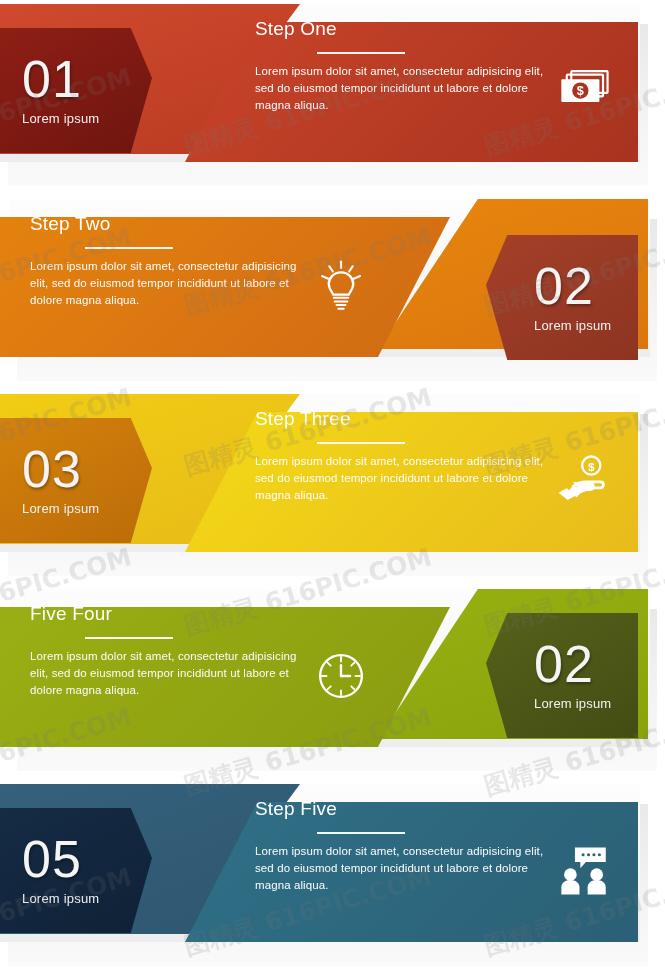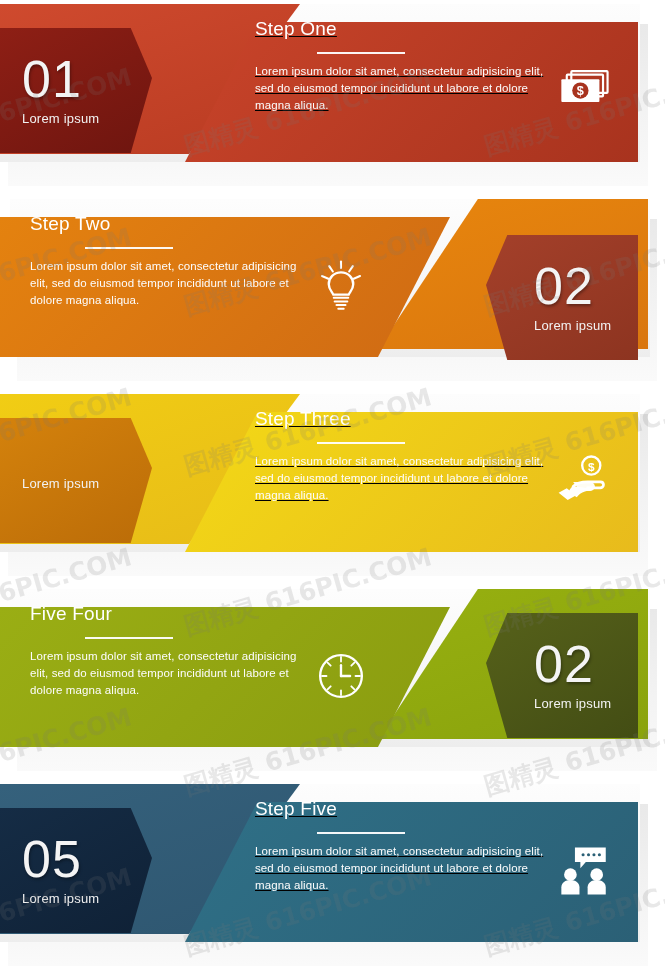--- a/index.html
+++ b/index.html
@@ -60,21 +60,21 @@
   .badge-num{
     font-size:52px; font-weight:400; line-height:0.95; color:#f4f4f4;
     letter-spacing:1px;
     text-shadow:1px 2px 3px rgba(0,0,0,.35);
   }
   .badge-sub{ font-size:13px; color:#f2f2f2; margin-top:6px; letter-spacing:.2px; }
 
   
   .content{ position:absolute; top:0; bottom:0; }
   .content.txt-left{ left:30px; width:270px; }
-  .content.txt-right{ left:255px; width:290px;text-decoration:underline; }
+  .content.txt-right{ left:255px; width:290px; }
 
   .step-title{
     font-size:19px; color:#ffffff; font-weight:400; letter-spacing:.2px;
     margin-top:18px;
   }
   .rule{ width:88px; height:2px; background:#fff; margin:12px 0 0 55px; opacity:.95; }
   .content.txt-right .rule{ margin-left:62px; }
 
   .body-text{
     margin-top:9px; font-size:11.5px; line-height:1.48;
@@ -198,20 +198,21 @@
         <path d="M20 38c4-4 10-5 16-5h14c2 0 3.5 1.4 3.5 3.2 0 1.9-1.6 3.3-3.6 3.3H36" fill="none" stroke="white" stroke-width="3" stroke-linecap="round"></path>
         <path d="M20 37.5c-2.5 2-4 4-5 6.5l9 6c2-3 5-5.5 9-6.5l9-2.5" fill="white"></path>
         <path d="M4 45l9-5 10 8-9 5z" fill="white"></path>
         <path d="M20 33h18c3.5 0 6 2.3 6 5s-2.5 5-6 5H28" fill="white" opacity=".95"></path>
       </svg>
       </div>
 
     <div class="badge lft" style="background:linear-gradient(150deg, #d4820c 0%, #bb6c08 100%);
                 box-shadow:0 3px 8px rgba(0,0,0,.25);">
       <div class="badge-inner">
+        <div class="badge-num">03</div>
         <div class="badge-sub">Lorem ipsum</div>
       </div>
     </div>
   </div>
     <div class="banner" style="top: 585px;">
     <div class="page-shadow flip"></div>
 
     <div class="card-white rgt"></div>
 
     <div class="back-layer rgt" style="background:linear-gradient(160deg, #97b010 0%, #8aa30d 100%);"></div>

